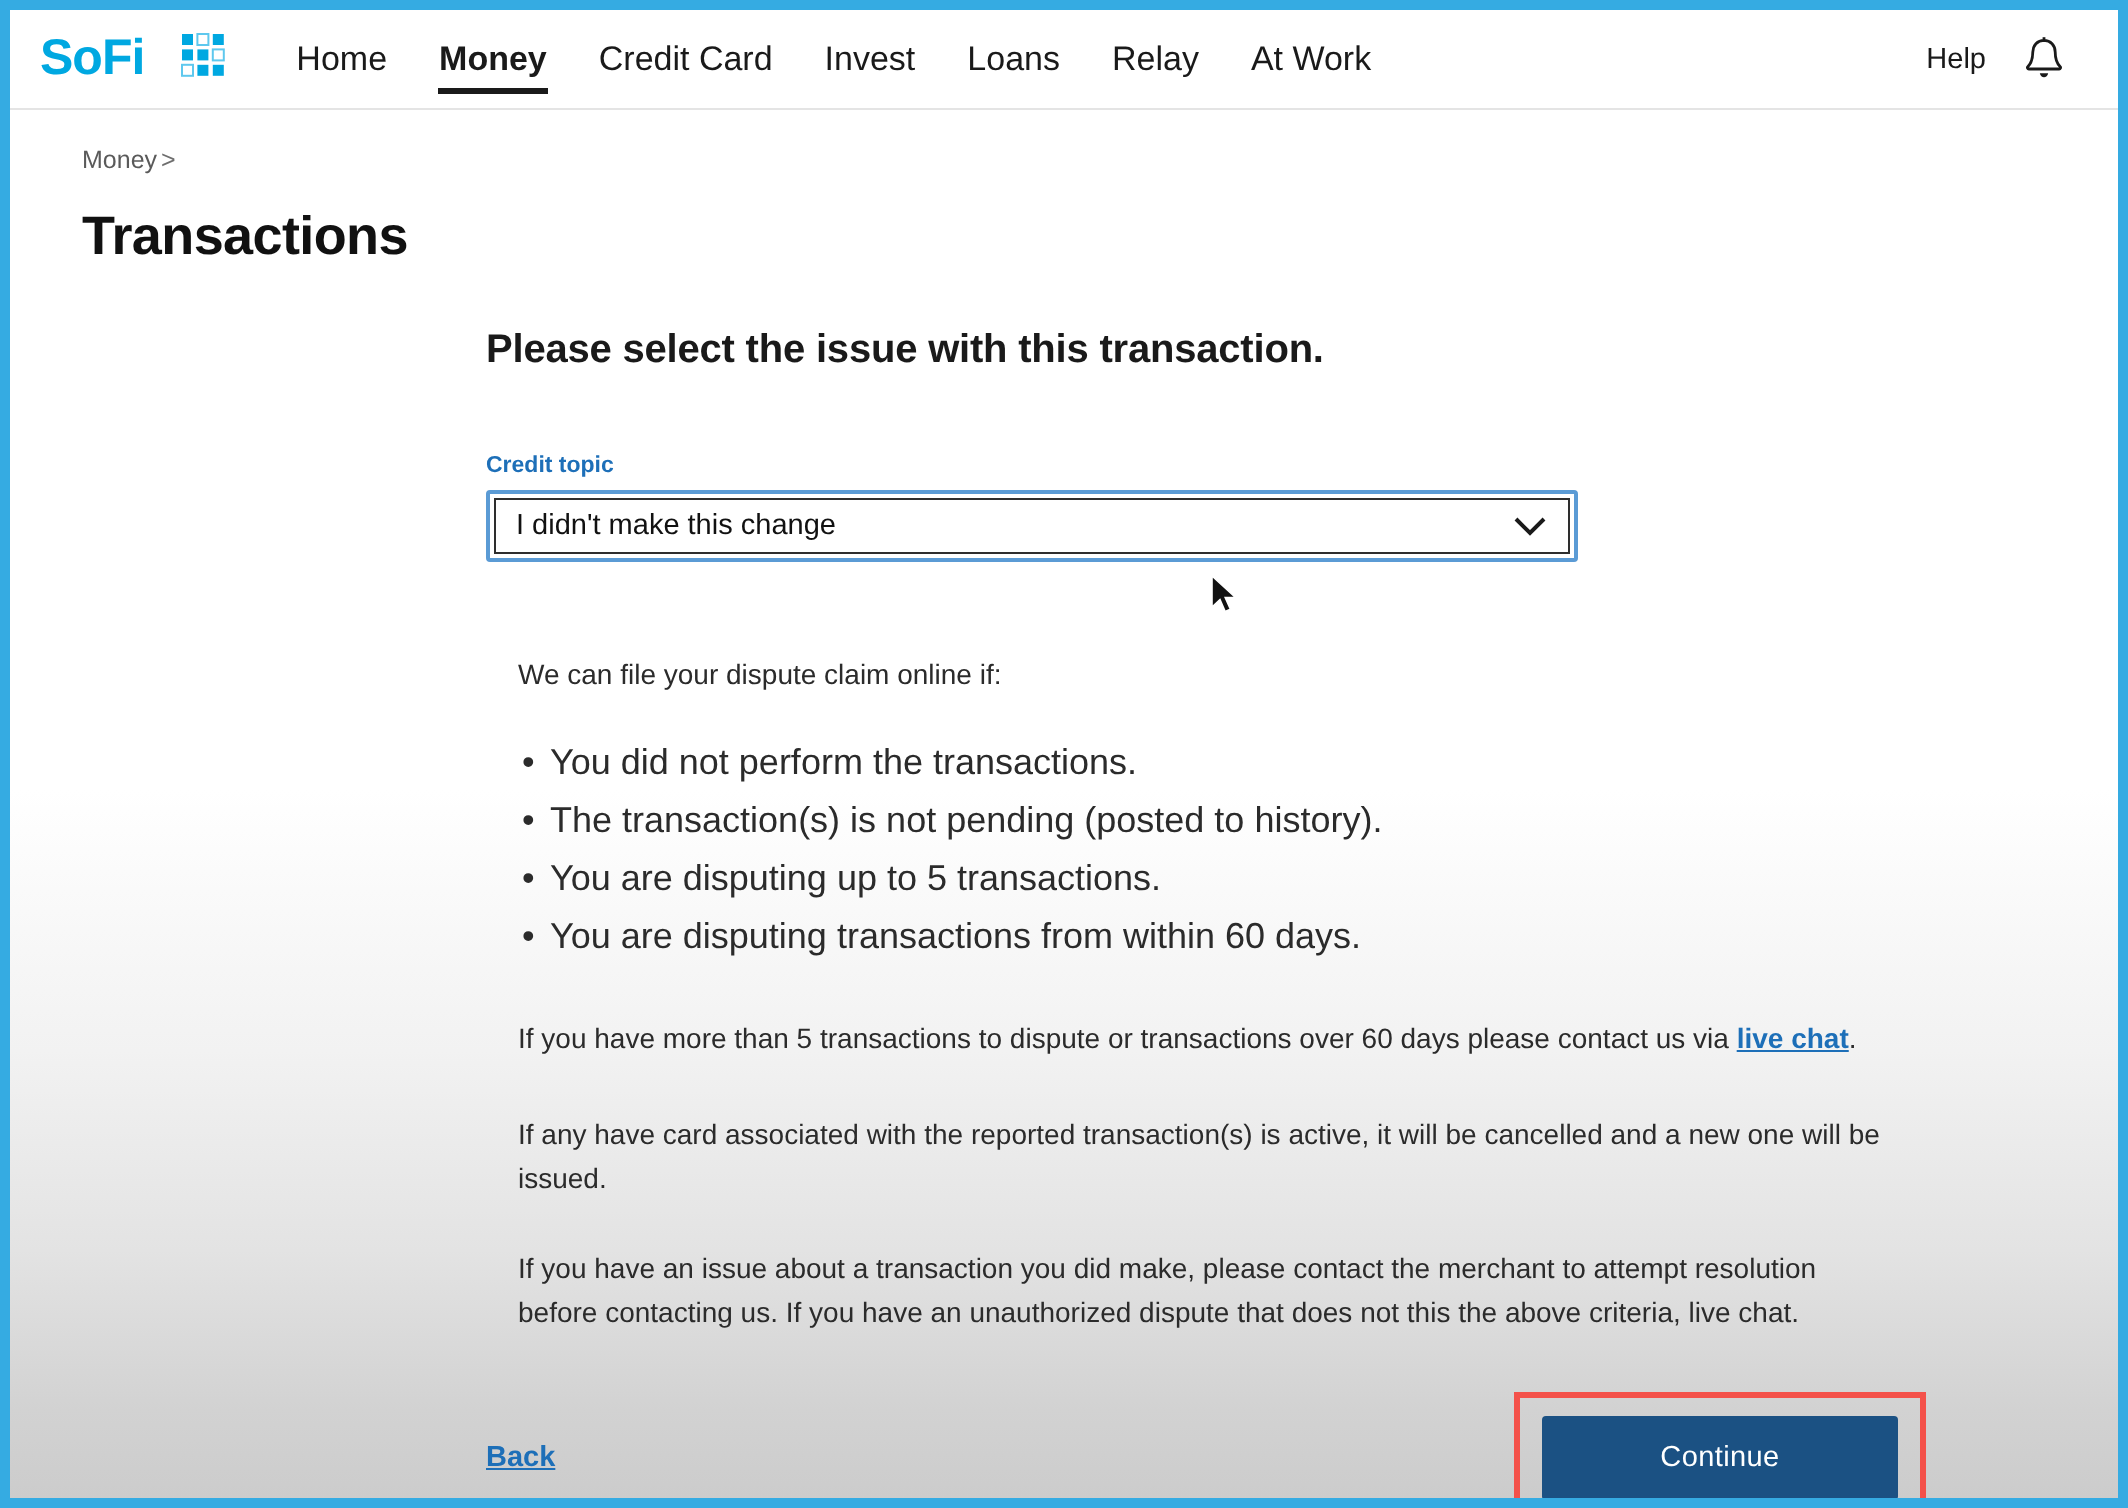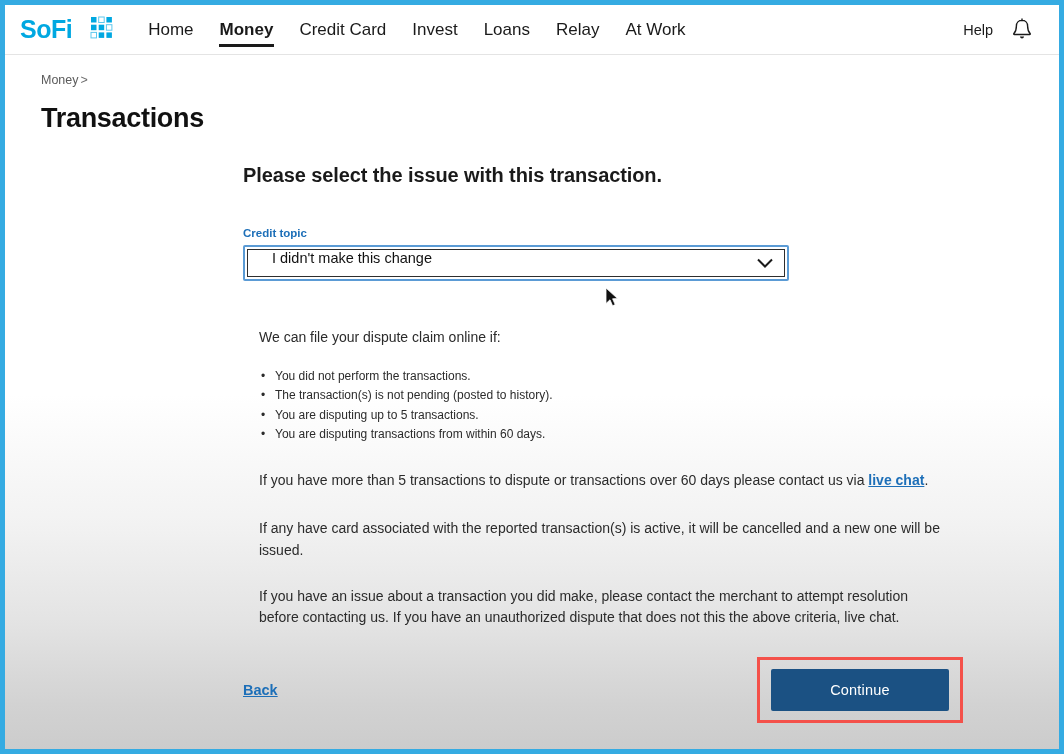--- a/index.html
+++ b/index.html
@@ -146,21 +146,22 @@
     padding: 2px;
     background: #ffffff;
   }
   #topic-select {
     position: relative;
     box-sizing: border-box;
     height: 28px;
     border: 1px solid #2e2e2e;
     background: #ffffff;
     display: flex;
-    padding: 0 24px;
+    align-items: center;
+    padding: 0 10px;
     cursor: pointer;
   }
   #topic-select-value {
     font-size: 14.5px;
     color: #111111;
   }
   #topic-chevron {
     position: absolute;
     right: 10px;
     top: 50%;
@@ -175,21 +176,21 @@
     margin: 16px;
   }
   #intro-line { margin-top: 46px; }
 
   #criteria-list {
     margin: 18px 0 0 0;
     padding-left: 18px;
     list-style: none;
   }
   #criteria-list li {
-    font-size: 12px;
+    font-size: 18px;
     color: #2b2b2b;
     line-height: 1.62;
     position: relative;
     padding-left: 14px;
   }
   #criteria-list li::before {
     content: "\2022";
     position: absolute;
     left: 0;
     color: #2b2b2b;

